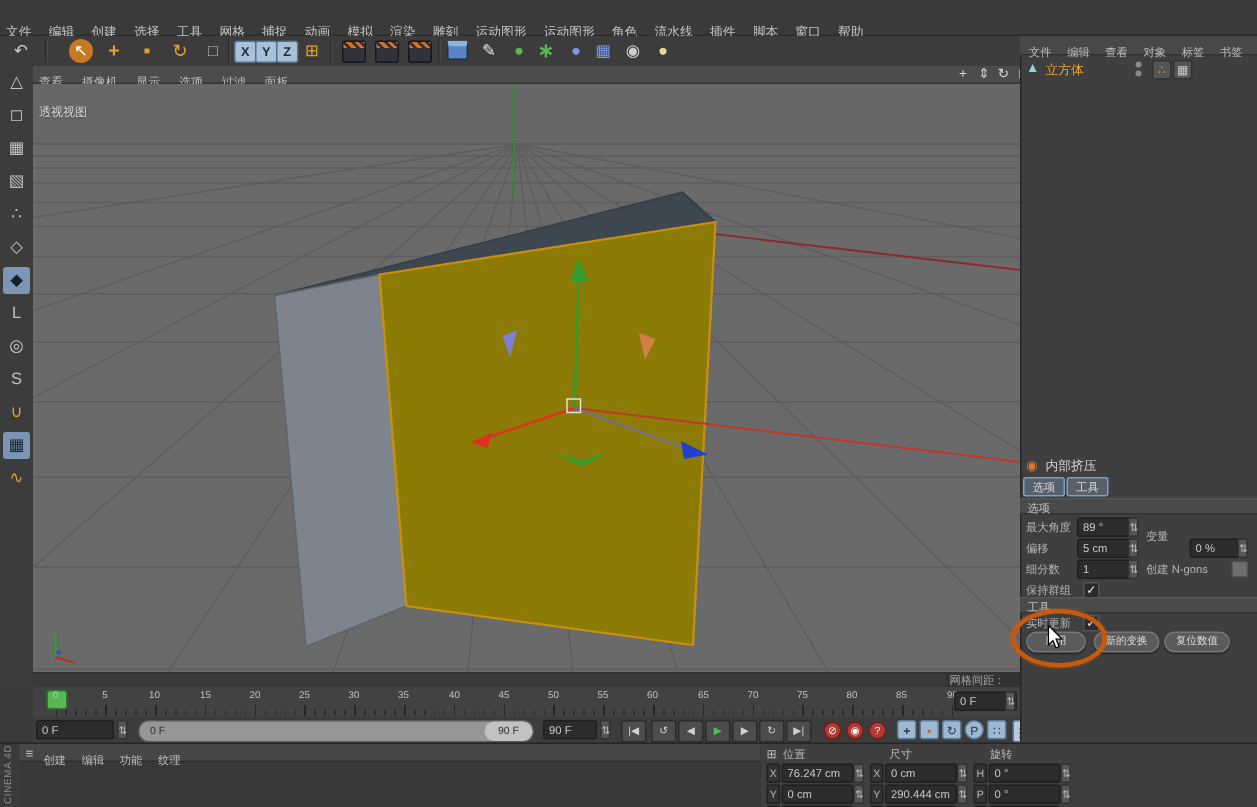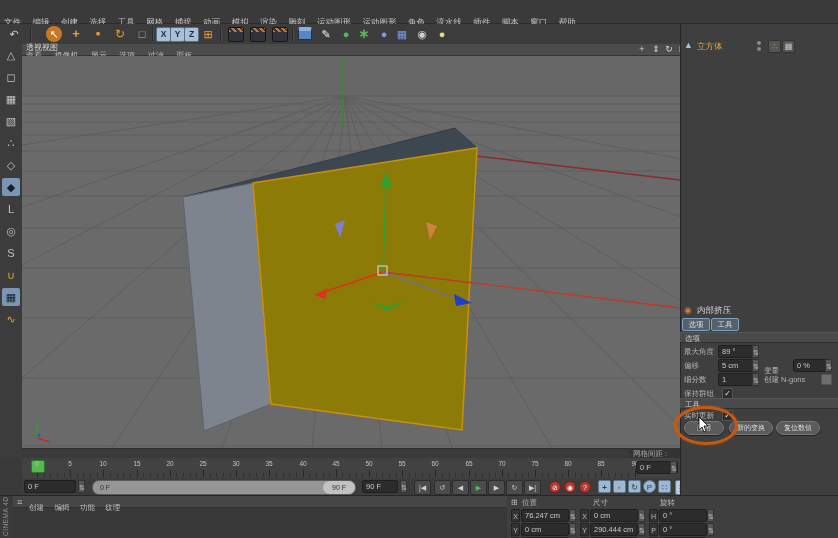--- a/index.html
+++ b/index.html
@@ -23,21 +23,21 @@
   .cube3d{position:absolute;top:3px;width:14px;height:13px;background:#5886c4;border:1px solid #1c3050;border-top:4px solid #8cb2de;border-radius:2px;box-sizing:border-box}
   .nub{position:absolute;border-radius:3px;background:#6e6e6e}
   
   .leftbar{left:0;top:44px;width:22px;height:414px;background:#3c3c3c;border-right:1px solid #2a2a2a}
   .lb{position:absolute;left:2px;width:18px;height:18px;text-align:center;font-size:11px;line-height:18px;color:#c0c0c0;border-radius:2px}
   .lb.on{background:#7a96b4;color:#16202c}
   
   .vpmenu{left:22px;top:44px;width:658px;height:12px;background:#4c4c4c;border-bottom:1px solid #333;white-space:nowrap;padding-left:4px;box-sizing:border-box}
   .vpmi{display:inline-block;font-size:8px;line-height:11px;color:#bdbdbd;margin-right:8px}
   .vnav{position:absolute;top:0;width:12px;height:11px;text-align:center;font-size:9px;line-height:11px;color:#d8d8d8}
-  .vplabel{left:26px;top:42px;font-size:8px;color:#d6d6d6;text-shadow:0 1px 1px #444}
+  .vplabel{left:26px;top:69px;font-size:8px;color:#d6d6d6;text-shadow:0 1px 1px #444}
   .strip{left:22px;top:448px;width:658px;height:10px;background:#3a3a3a;border-top:1px solid #2e2e2e}
   .gridlab{position:absolute;left:608px;top:-1px;font-size:7.5px;color:#a8a8a8;background:#333;padding:1px 3px}
   
   .ruler{left:22px;top:458px;width:658px;height:20px;background:#424242;border-bottom:1px solid #2e2e2e}
   .ticksminor{position:absolute;left:15px;bottom:1px;width:600px;height:4px;
     background:repeating-linear-gradient(90deg,#2f2f2f 0 1px,transparent 1px 6.64px)}
   .ticksmajor{position:absolute;left:15px;bottom:1px;width:601px;height:7px;
     background:repeating-linear-gradient(90deg,#262626 0 1px,transparent 1px 33.2px)}
   .tick{position:absolute;top:2px;width:20px;text-align:center;font-size:6.5px;color:#c2c2c2}
   .playhead{position:absolute;left:9px;top:2px;width:12px;height:11px;background:#55b855;border:1px solid #2a7a2a;border-radius:2px}
@@ -243,41 +243,49 @@
     <span class="kft" style="left:576px;font-weight:bold">+</span>
     <span class="kft" style="left:591px;color:#c06818">▪</span>
     <span class="kft" style="left:606px">↻</span>
     <span class="kft" style="left:621px;border-radius:7px">P</span>
     <span class="kft" style="left:636px">∷</span>
     <span class="kft" style="left:653px;width:9px;height:15px;line-height:15px;background:#b8cbde">⋮</span>
   </div>
 
   <div class="abs rpanel"></div>
 
+  <div class="abs pmenu" style="top:24px">
+    <span class="pmi">文件</span>
+    <span class="pmi">编辑</span>
+    <span class="pmi">查看</span>
+    <span class="pmi">对象</span>
+    <span class="pmi">标签</span>
+    <span class="pmi">书签</span>
+  </div>
   <span class="abs" style="left:684px;top:40px;font-size:9px;color:#8fd0e0">▲</span>
   <span class="abs objname" style="left:697px;top:41px">立方体</span>
   <span class="abs dot" style="left:757px;top:41px"></span>
   <span class="abs dot" style="left:757px;top:47px"></span>
   <span class="abs tag" style="left:768px;top:40px;color:#e8a030">∴</span>
   <span class="abs tag" style="left:782px;top:40px;color:#cccccc">▦</span>
 
   <span class="abs" style="left:684px;top:305px;font-size:9px;color:#d87830">◉</span>
   <span class="abs" style="left:697px;top:305px;font-size:8.5px;color:#d2d2d2">内部挤压</span>
   <span class="abs tab" style="left:682px;top:318px;width:26px">选项</span>
   <span class="abs tab" style="left:711px;top:318px;width:26px">工具</span>
 
   <div class="abs grp" style="top:332px">选项</div>
   <span class="abs lbl" style="left:684px;top:347px">最大角度</span>
   <span class="abs field" style="left:718px;top:345px;width:28px">89 °</span>
   <span class="abs step" style="left:752px;top:345px">⇅</span>
 
   <span class="abs lbl" style="left:684px;top:361px">偏移</span>
   <span class="abs field" style="left:718px;top:359px;width:28px">5 cm</span>
   <span class="abs step" style="left:752px;top:359px">⇅</span>
-  <span class="abs lbl" style="left:764px;top:366px">变量</span>
+  <span class="abs lbl" style="left:764px;top:353px">变量</span>
   <span class="abs field" style="left:793px;top:359px;width:26px">0 %</span>
   <span class="abs step" style="left:825px;top:359px">⇅</span>
 
   <span class="abs lbl" style="left:684px;top:375px">细分数</span>
   <span class="abs field" style="left:718px;top:373px;width:28px">1</span>
   <span class="abs step" style="left:752px;top:373px">⇅</span>
   <span class="abs lbl" style="left:764px;top:375px">创建 N-gons</span>
   <span class="abs chk" style="left:821px;top:374px;background:#6e6e6e"></span>
 
   <span class="abs lbl" style="left:684px;top:389px">保持群组</span>

